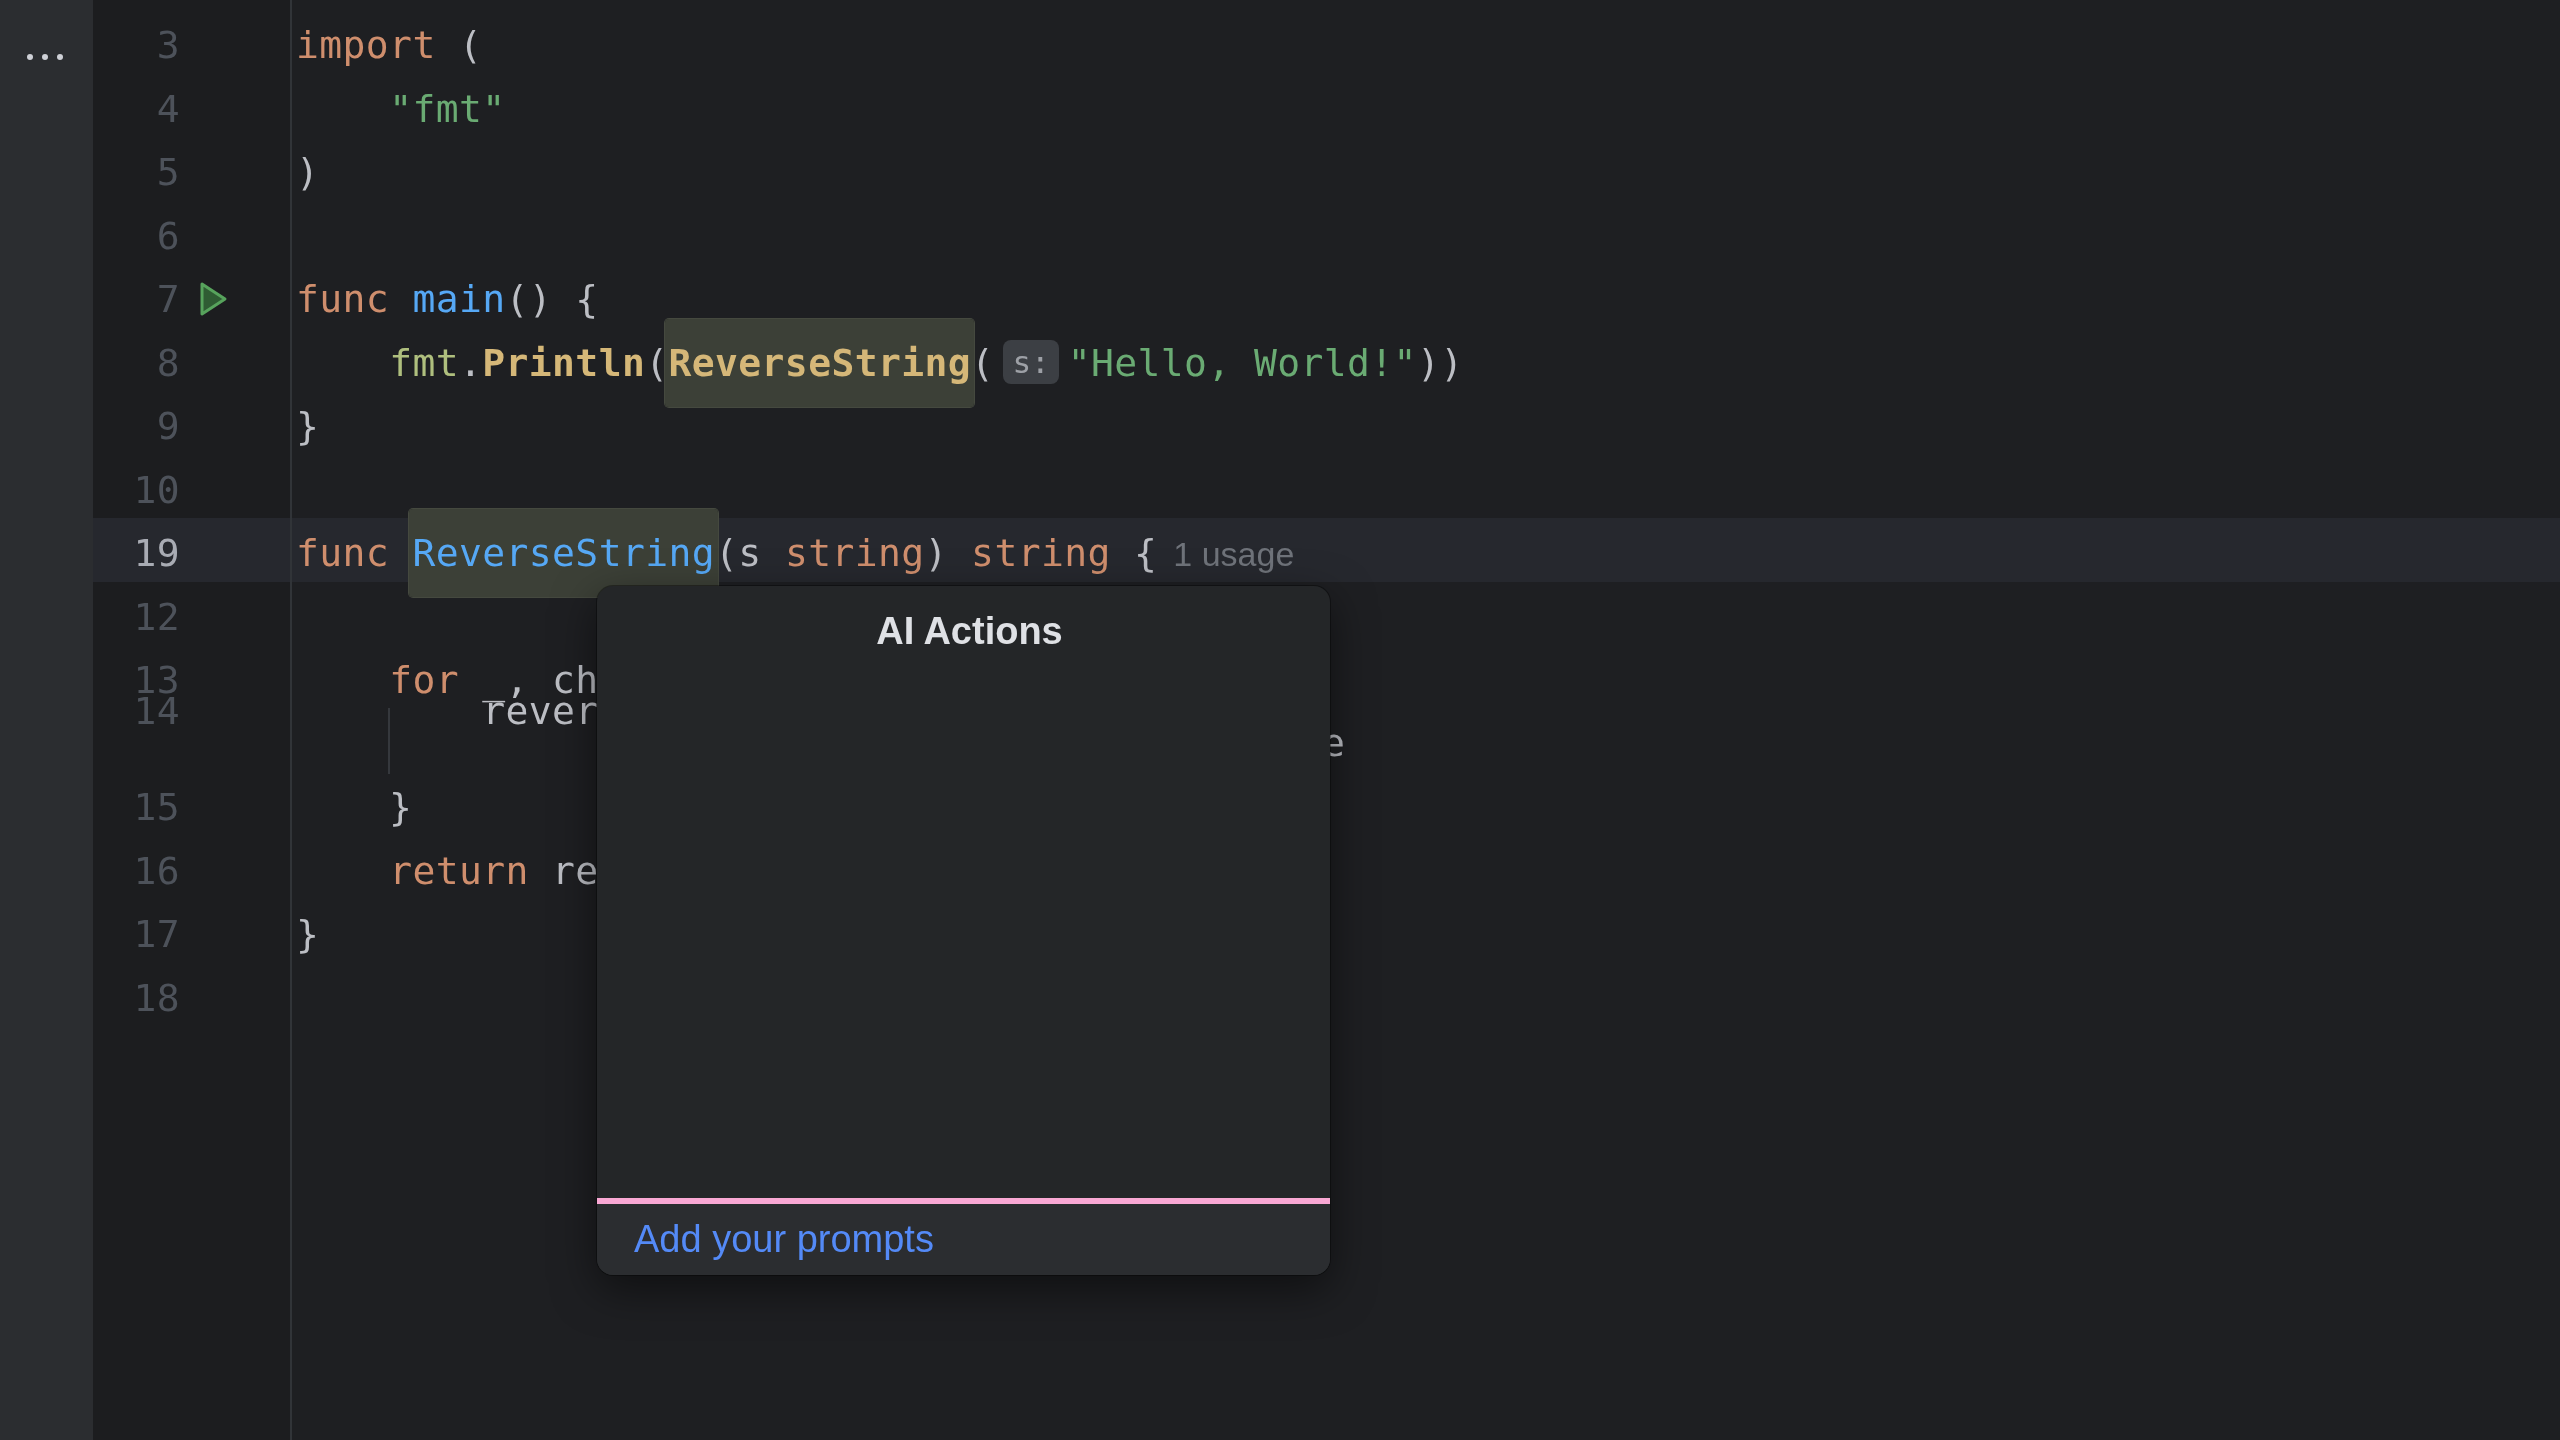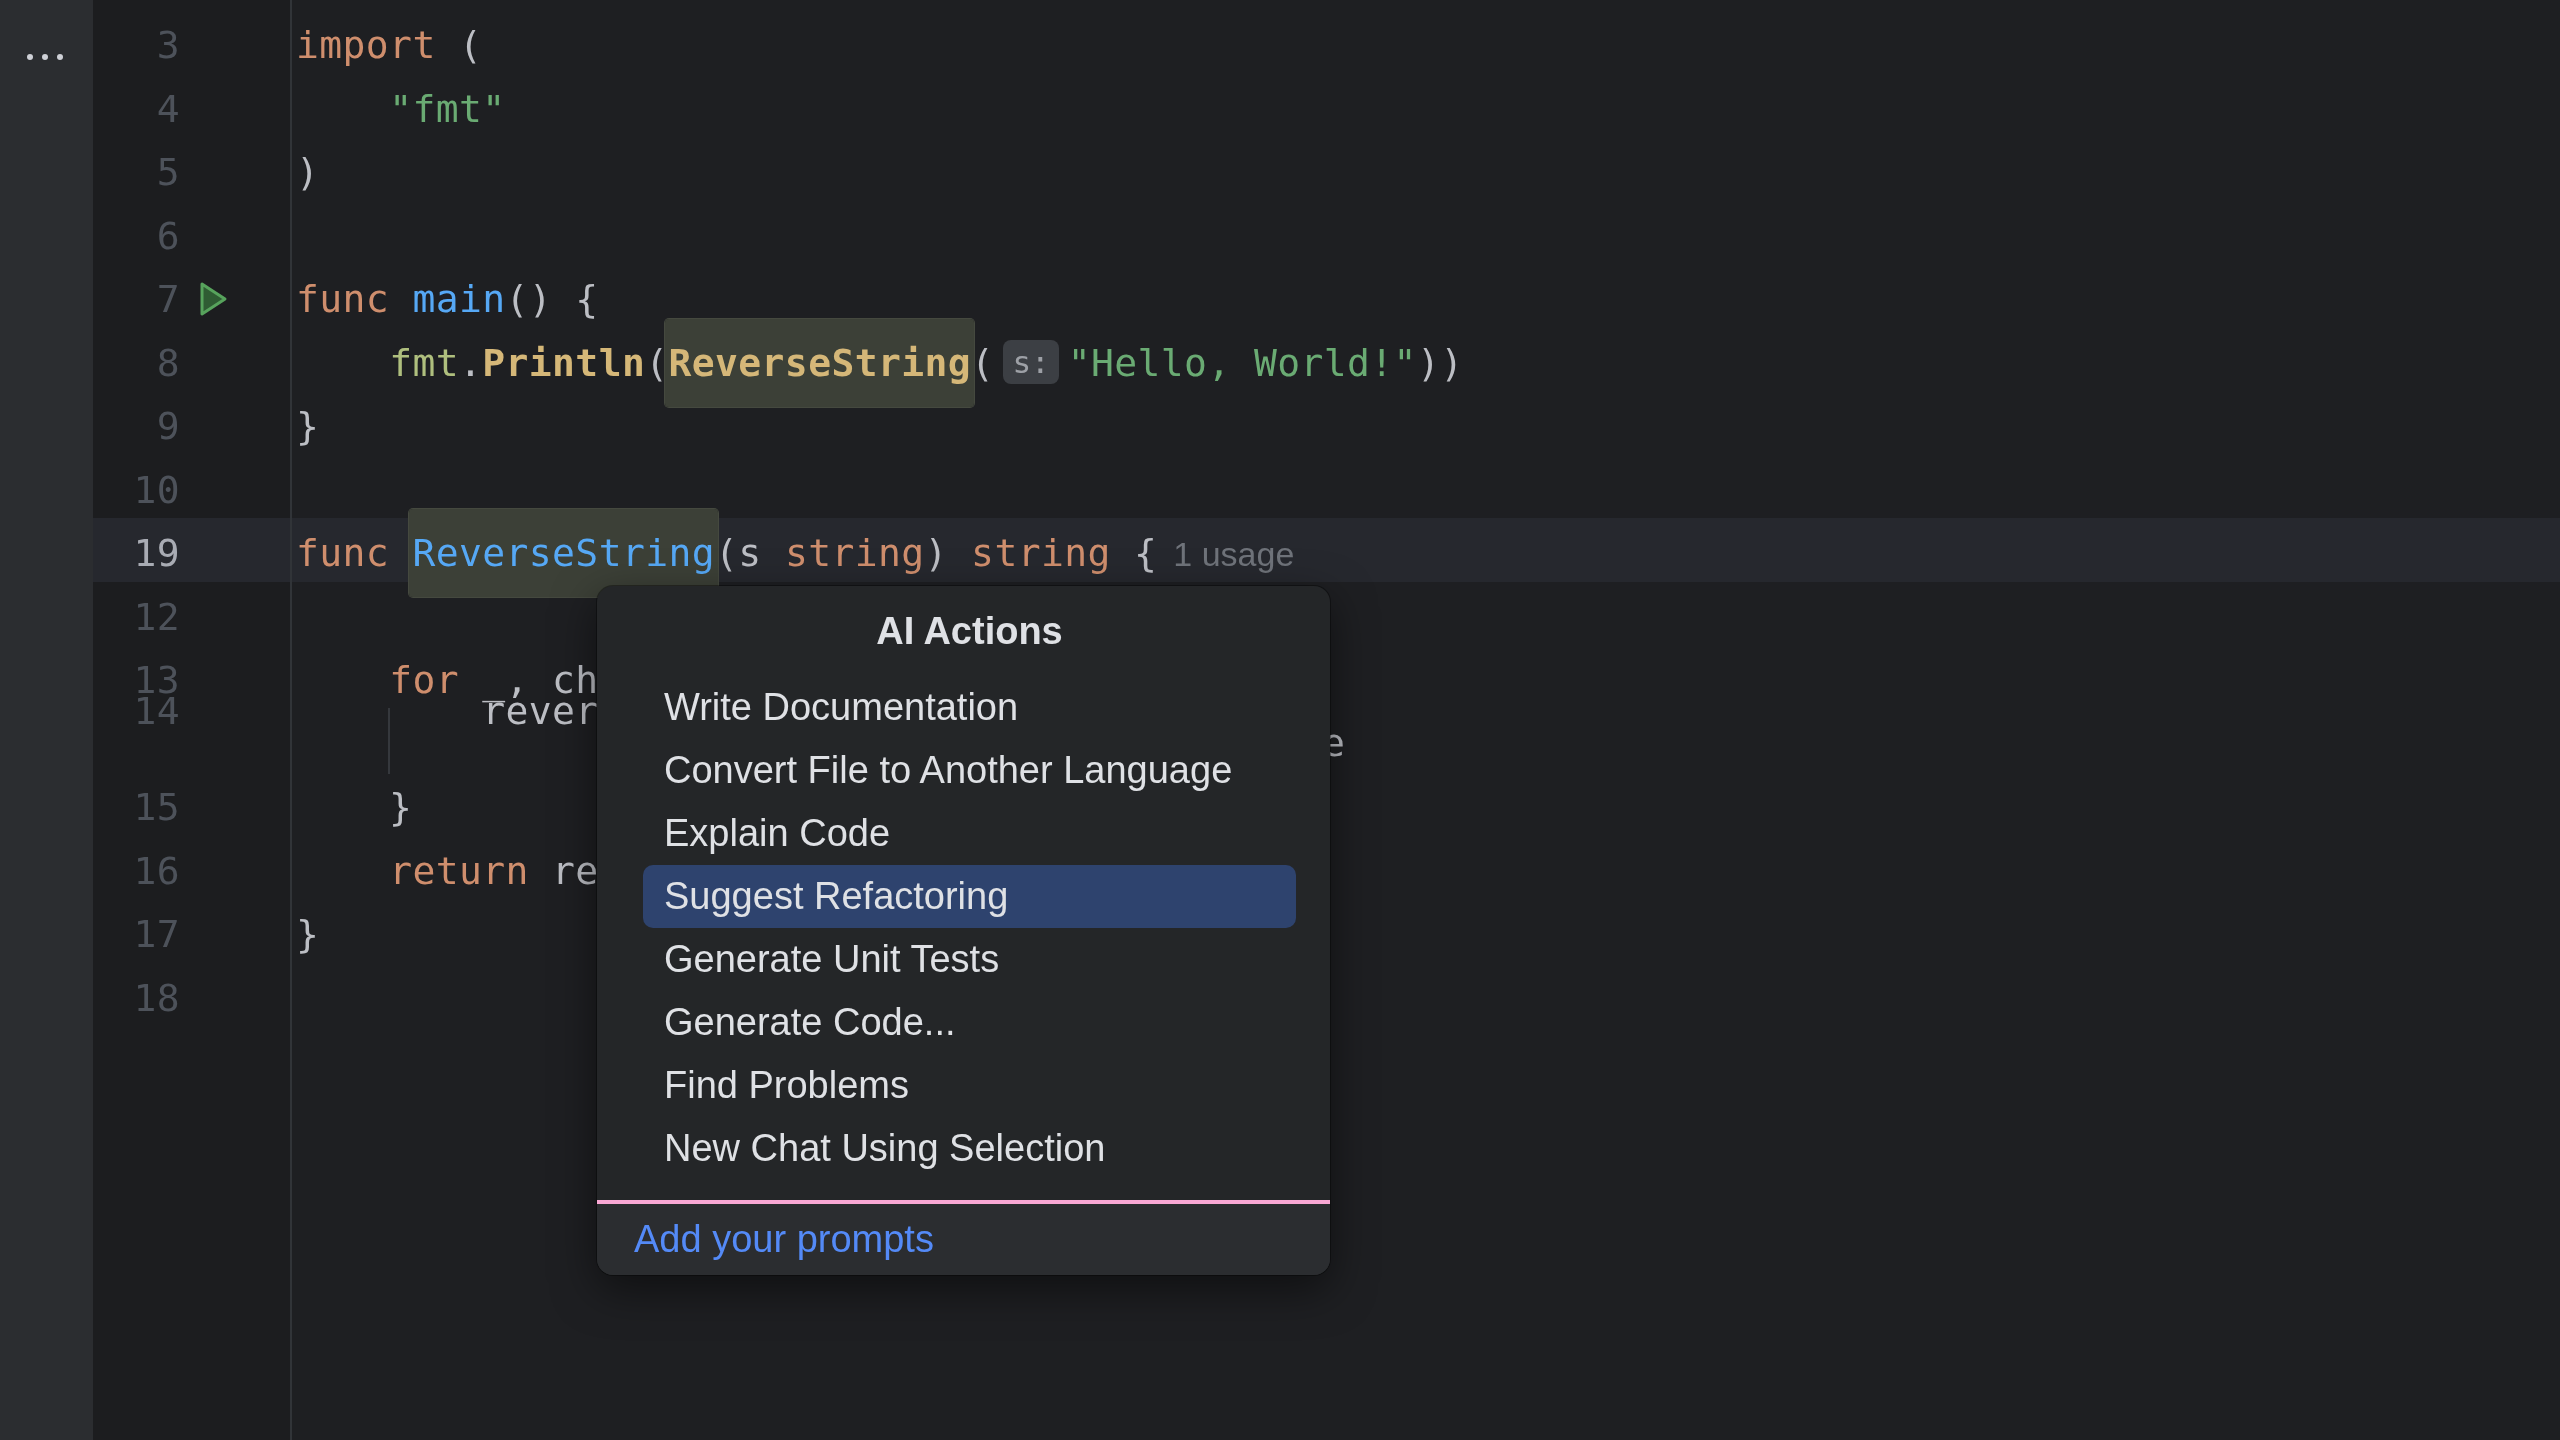--- a/index.html
+++ b/index.html
@@ -55,21 +55,21 @@
   .popup{position:absolute;left:597px;top:586px;width:721px;height:689px;background:var(--c-popup-bg);
          border-radius:16px;z-index:10;overflow:hidden;
          box-shadow:0 14px 44px rgba(0,0,0,.5), 0 0 0 1px rgba(0,0,0,.35);padding-left:12px;}
   .popup-title{height:90px;display:flex;align-items:center;justify-content:center;
                color:var(--c-menu-text);font-size:38px;font-weight:700;}
   .menu{list-style:none;margin:0;padding:0;}
   .menu li{height:63px;line-height:63px;margin:0 34px;padding:0 21px;border-radius:10px;
            color:var(--c-menu-text);font-size:38px;white-space:nowrap;cursor:pointer;}
   .menu li.selected{background:var(--c-selection);}
   .popup-footer{position:absolute;left:0;right:0;bottom:0;height:71px;background:var(--c-popup-footer-bg);
-                border-top:4px solid #f9a8d4;display:flex;align-items:center;padding-left:37px;}
+                border-top:6px solid #f9a8d4;display:flex;align-items:center;padding-left:37px;}
   .popup-footer a{color:var(--c-link);font-size:38px;text-decoration:none;cursor:pointer;}
 </style>
 </head>
 <body>
 
 <div class="screen">
 
   <div class="sidebar">
     <div class="more-dots">
       <span></span>
@@ -150,28 +150,18 @@
       <div class="line" style="top: 952.5px;">
         <span class="ln-num">18</span>
         <span class="ln-code"></span>
       </div>
     </div>
 
   <span class="stray">e</span>
 
   <div class="popup">
     <div class="popup-title">AI Actions</div>
-    <ul class="menu" id="menu-items">
-        <li>Write Documentation</li>
-        <li>Convert File to Another Language</li>
-        <li>Explain Code</li>
-        <li class="selected">Suggest Refactoring</li>
-        <li>Generate Unit Tests</li>
-        <li>Generate Code...</li>
-        <li>Find Problems</li>
-        <li>New Chat Using Selection</li>
-      </ul>
     <div class="popup-footer">
       <a>Add your prompts</a>
     </div>
   </div>
 
 </div>
 
 </body></html>

